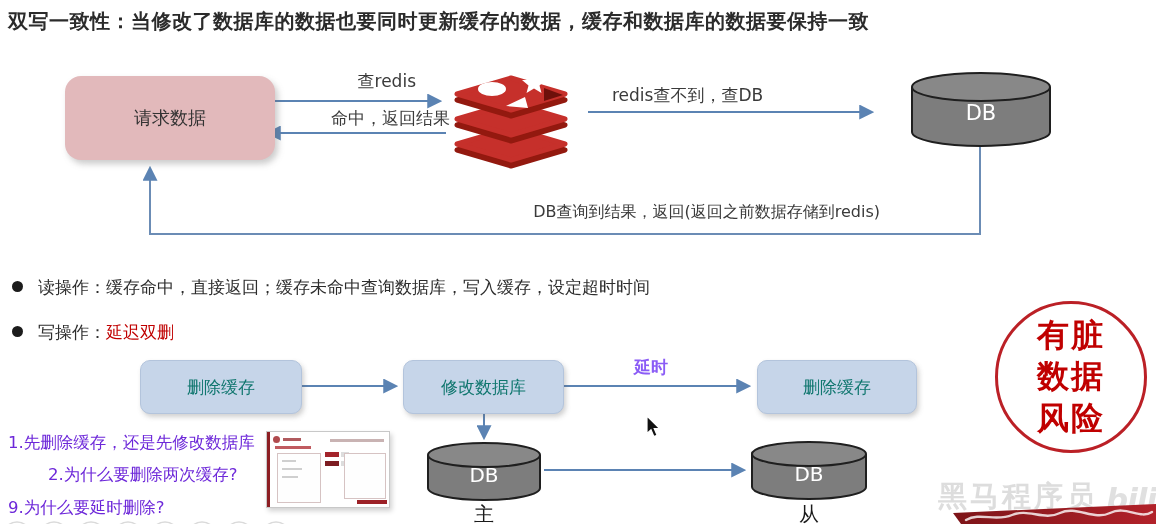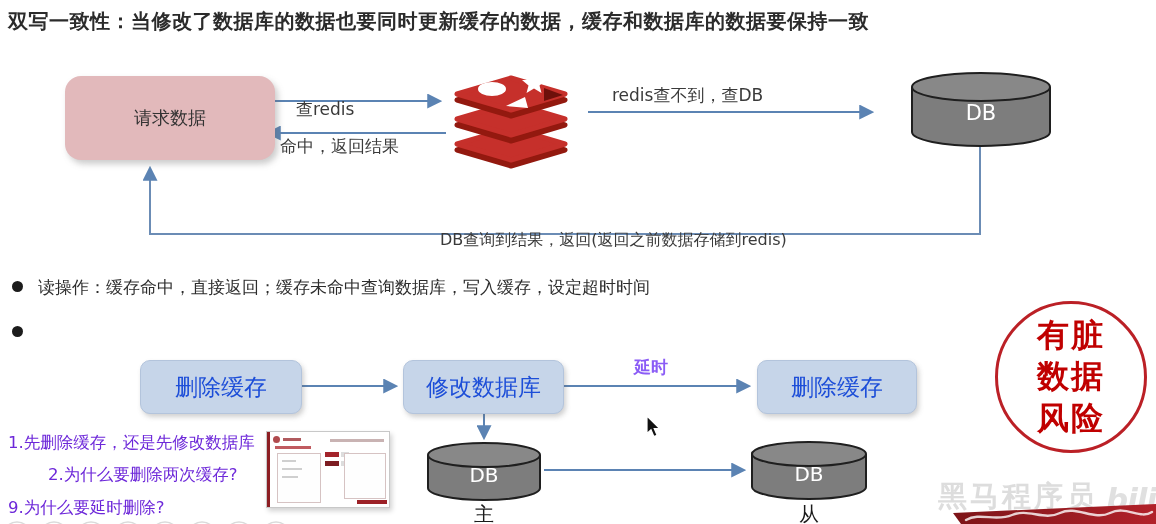--- a/index.html
+++ b/index.html
@@ -1,27 +1,27 @@
 <!DOCTYPE html>
 <html><head>
 <meta charset="utf-8">
 <style>
   html,body{margin:0;padding:0;background:#fff;}
   .slide{position:relative;width:1156px;height:524px;background:#ffffff;overflow:hidden;
          font-family:"DejaVu Sans","Liberation Sans",sans-serif;color:#2d2d2d;}
   .abs{position:absolute;}
   .title{left:8px;top:8px;font-size:20px;font-weight:600;letter-spacing:.5px;color:#2b2b2b;white-space:nowrap;}
   .lbl{position:absolute;font-size:17px;color:#3a3a3a;white-space:nowrap;}
-  .lbl.center{text-align:left;margin-top:28px;}
+  .lbl.center{text-align:right;}
   .pinkbox{left:65px;top:76px;width:210px;height:84px;background:#e2b9bb;border-radius:16px;
            box-shadow:3px 4px 6px rgba(110,110,110,.35);display:flex;align-items:center;justify-content:center;
            font-size:18px;color:#333;}
   .bluebox{height:52px;background:#c6d5e9;border:1px solid #b3c4dc;border-radius:10px;
            box-shadow:2px 3px 5px rgba(100,100,100,.30);display:flex;align-items:center;justify-content:center;
-           font-size:23px;color:#1d4ed8;}
+           font-size:17px;color:#0f766e;}
   .bullet-dot{width:11px;height:11px;border-radius:50%;background:#1c1c1c;}
   .bullet-line{position:absolute;left:38px;font-size:17px;color:#2d2d2d;white-space:nowrap;}
   .red{color:#c00000;}
   .delay{position:absolute;left:634px;top:356px;font-size:17px;font-weight:bold;color:#8b5cf6;}
   .q{position:absolute;left:8px;font-size:16.5px;color:#6d28d9;white-space:nowrap;}
   .risk{left:995px;top:301px;width:146px;height:146px;border:3px solid #bb2026;border-radius:50%;
         background:#fff;display:flex;align-items:center;justify-content:center;}
   .risk-text{width:100px;font-size:32px;font-weight:bold;color:#c00000;text-align:center;
              line-height:1.3;letter-spacing:2px;word-break:break-all;}
   .watermark{left:938px;top:477px;display:flex;align-items:flex-end;gap:8px;white-space:nowrap;}
@@ -143,20 +143,23 @@
   <div class="lbl" style="left:612px;top:84px;">redis查不到，查DB</div>
   <div class="lbl center" style="left:280px;top:107px;width:170px;">命中，返回结果</div>
   <div class="lbl center" style="left:440px;top:202px;width:440px;font-size:16px;">DB查询到结果，返回(返回之前数据存储到redis)</div>
 
   <div class="abs bullet-dot" style="left:12px;top:281px;"></div>
   <div class="bullet-line" style="top:276px;">
     <span>读操作：</span><span>缓存命中，直接返回；缓存未命中查询数据库，写入缓存，设定超时时间</span>
   </div>
 
   <div class="abs bullet-dot" style="left:12px;top:326px;"></div>
+  <div class="bullet-line" style="top:321px;">
+    <span>写操作：</span><span class="red">延迟双删</span>
+  </div>
 
   <div class="abs bluebox" style="left:140px;top:360px;width:160px;">
     <span>删除缓存</span>
   </div>
   <div class="abs bluebox" style="left:403px;top:360px;width:159px;">
     <span>修改数据库</span>
   </div>
   <div class="abs bluebox" style="left:757px;top:360px;width:158px;">
     <span>删除缓存</span>
   </div>

